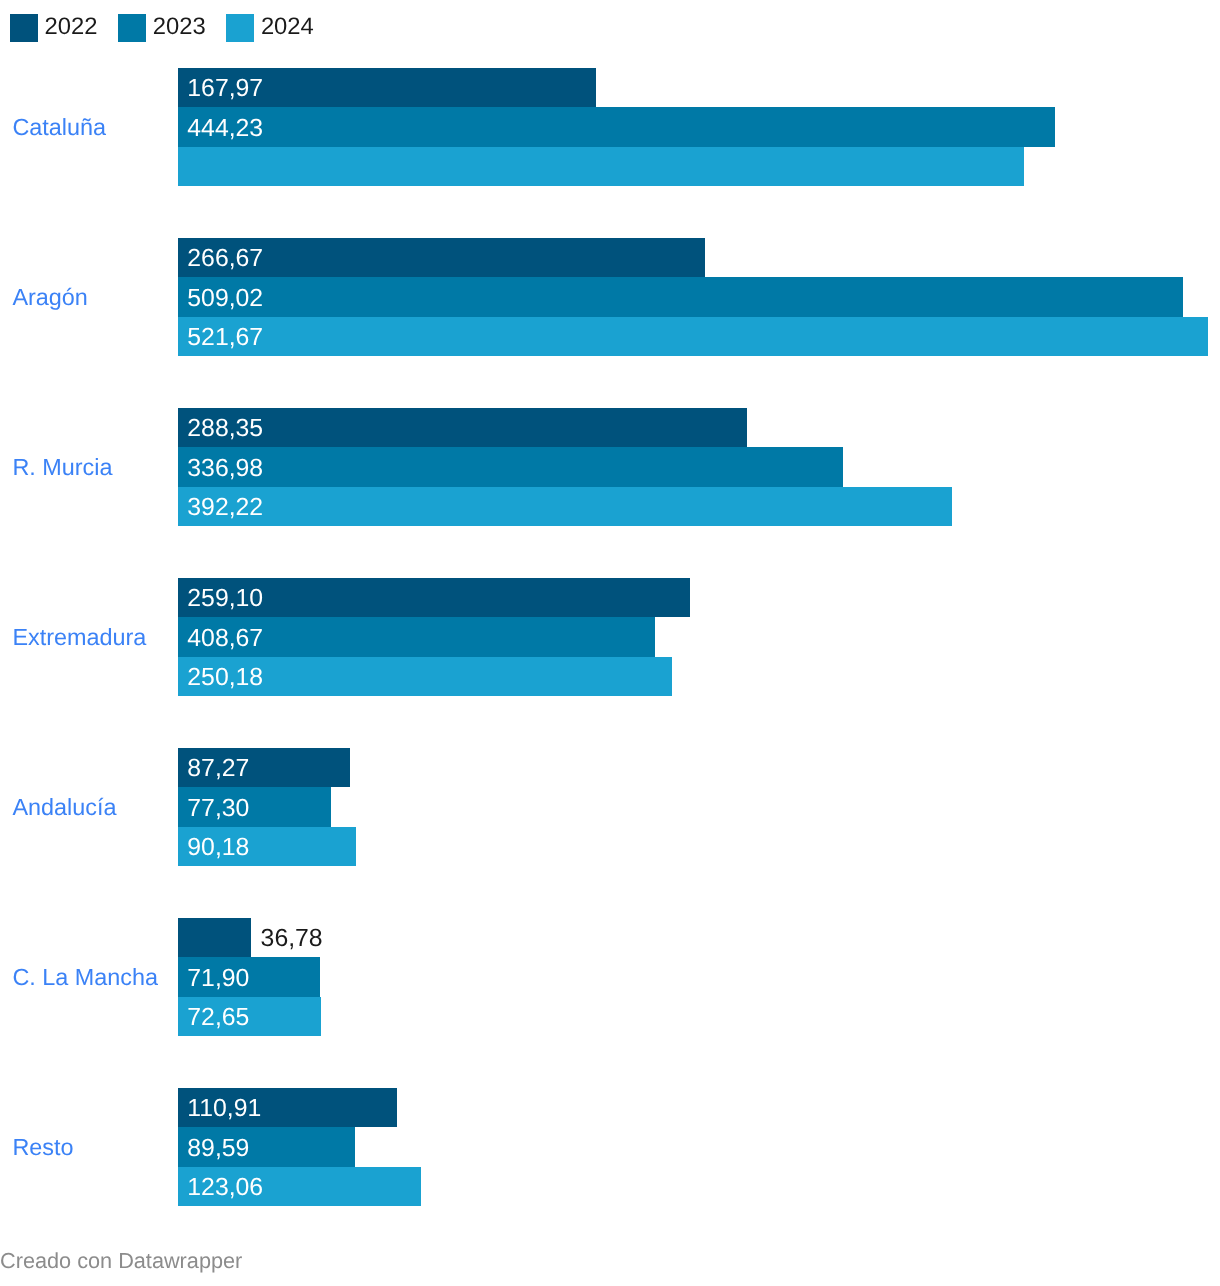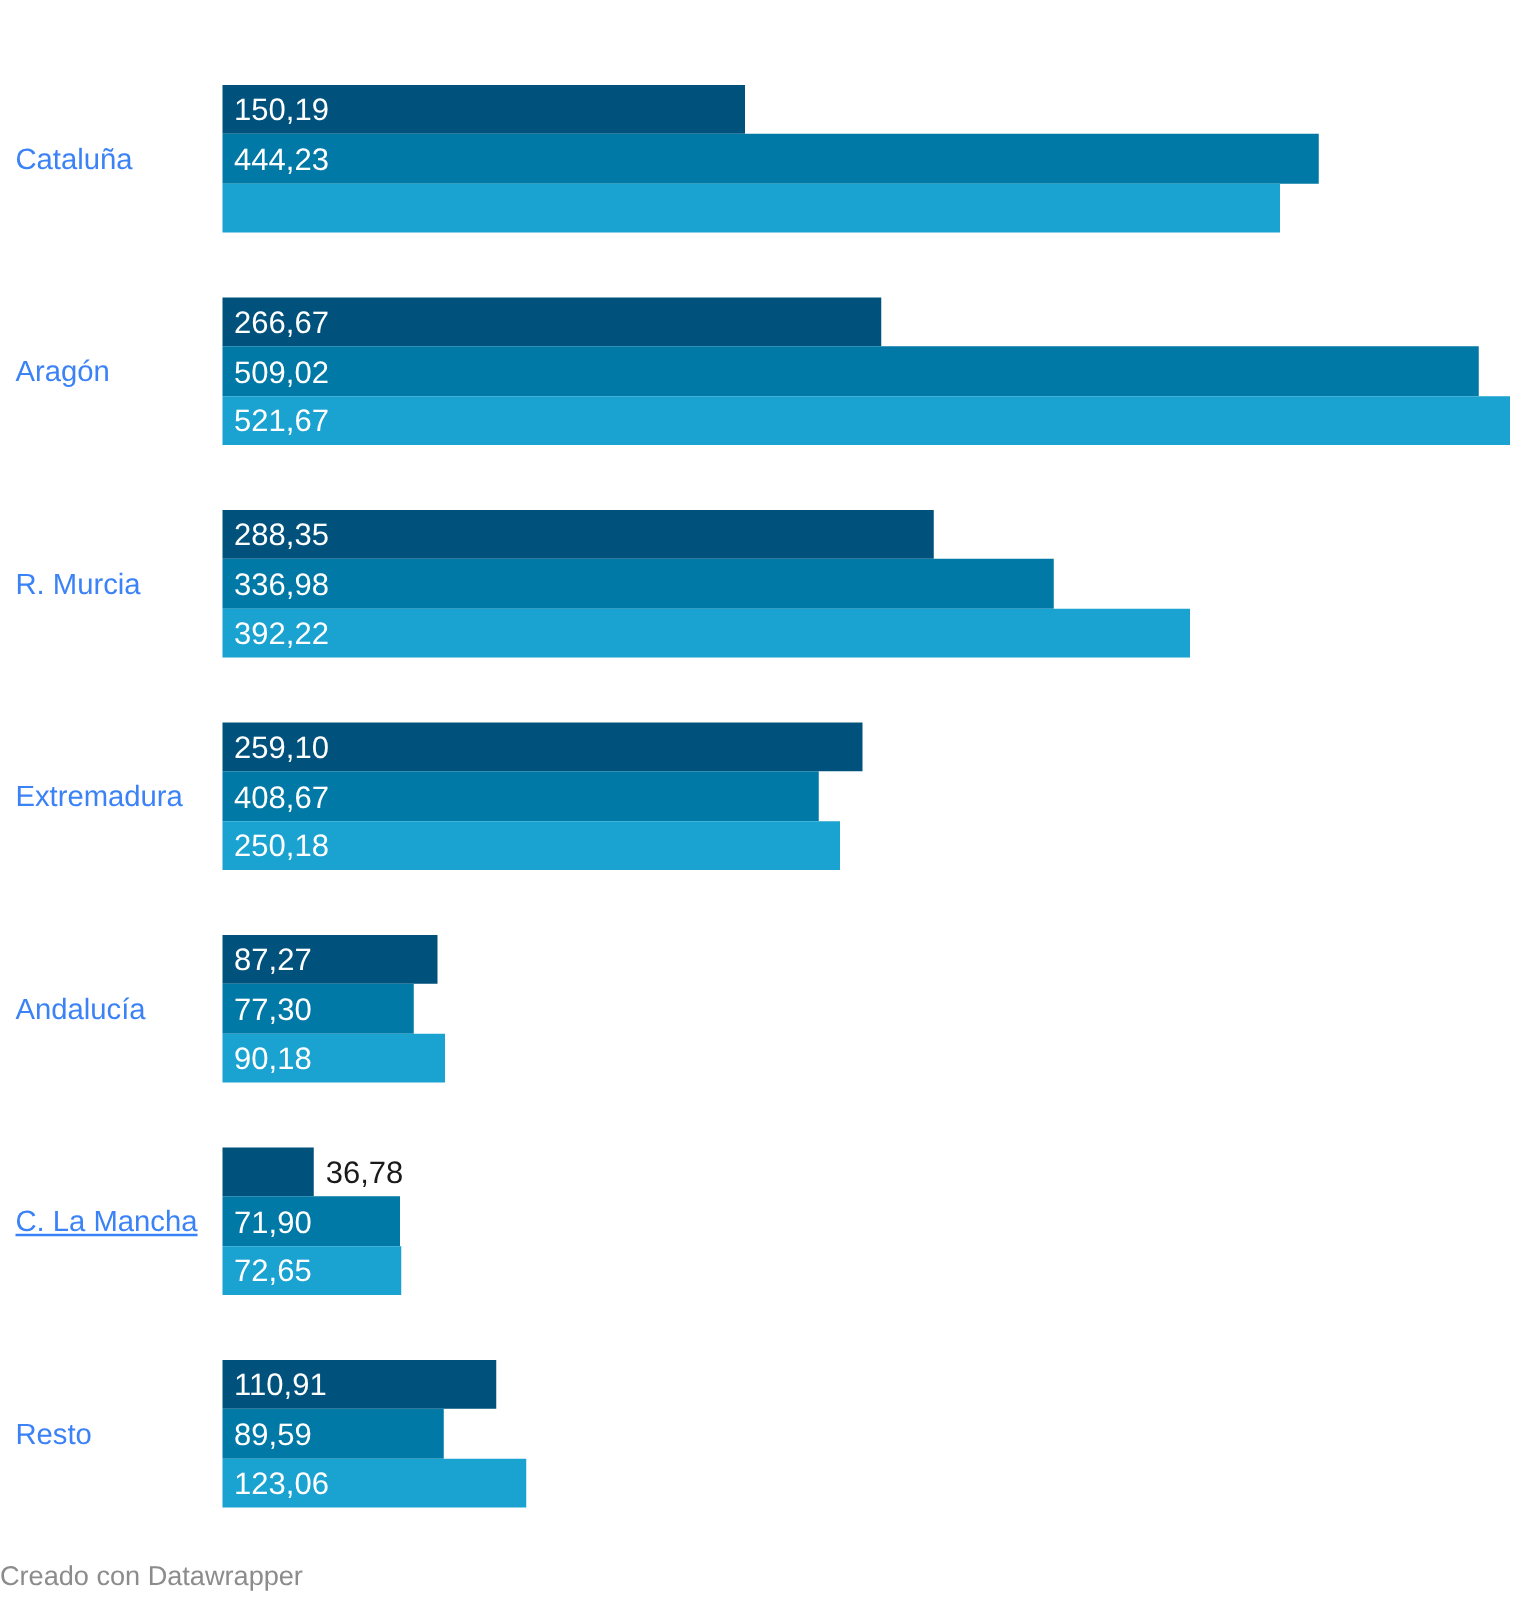--- a/index.html
+++ b/index.html
@@ -49,26 +49,40 @@
   .chart-footer {
     position:absolute; left:0; top:1249.8px;
     font-size:21.7px; color:#8c8c8c; line-height:1; white-space:nowrap;
   }
 </style>
 </head>
 <body>
 
 <div id="chart">
 
+  <div class="legend" id="legend">
+      <div class="legend-item">
+    <span class="legend-swatch" style="background: rgb(0, 82, 124);"></span>
+    <span class="legend-label">2022</span>
+  </div>
+      <div class="legend-item">
+    <span class="legend-swatch" style="background: rgb(0, 121, 166);"></span>
+    <span class="legend-label">2023</span>
+  </div>
+      <div class="legend-item">
+    <span class="legend-swatch" style="background: rgb(26, 162, 209);"></span>
+    <span class="legend-label">2024</span>
+  </div>
+    </div>
 
   <div class="plot" id="plot">
       <div class="bar-group" style="top: 68px; height: 117.99px;">
     <div class="category-label" style="top: 48.095px;">Cataluña</div>
   <div class="bar" style="top: 0px; width: 417.73px; background: rgb(0, 82, 124);"></div>
-        <div class="bar-value-label inside" style="top: 0px;">150,19</div>
+        <div class="bar-value-label inside" style="top: 0px;">167,97</div>
         <div class="bar" style="top: 39.33px; width: 877.1px; background: rgb(0, 121, 166);"></div>
         <div class="bar-value-label inside" style="top: 39.33px;">444,23</div>
         <div class="bar" style="top: 78.66px; width: 846.181px; background: rgb(26, 162, 209);"></div>
         <div class="bar-value-label inside" style="top: 78.66px; margin-top: 48px;">428,57</div>
       </div>
       <div class="bar-group" style="top: 238px; height: 117.99px;">
     <div class="category-label" style="top: 48.095px;">Aragón</div>
   <div class="bar" style="top: 0px; width: 526.521px; background: rgb(0, 82, 124);"></div>
         <div class="bar-value-label inside" style="top: 0px;">266,67</div>
         <div class="bar" style="top: 39.33px; width: 1005.02px; background: rgb(0, 121, 166);"></div>
@@ -97,21 +111,21 @@
       <div class="bar-group" style="top: 748px; height: 117.99px;">
     <div class="category-label" style="top: 48.095px;">Andalucía</div>
   <div class="bar" style="top: 0px; width: 172.308px; background: rgb(0, 82, 124);"></div>
         <div class="bar-value-label inside" style="top: 0px;">87,27</div>
         <div class="bar" style="top: 39.33px; width: 152.623px; background: rgb(0, 121, 166);"></div>
         <div class="bar-value-label inside" style="top: 39.33px;">77,30</div>
         <div class="bar" style="top: 78.66px; width: 178.054px; background: rgb(26, 162, 209);"></div>
         <div class="bar-value-label inside" style="top: 78.66px;">90,18</div>
       </div>
       <div class="bar-group" style="top: 918px; height: 117.99px;">
-    <div class="category-label" style="top: 48.095px; text-decoration: underline;">C. La Mancha</div>
+    <div class="category-label" style="top: 48.095px;">C. La Mancha</div>
   <div class="bar" style="top: 0px; width: 72.6195px; background: rgb(0, 82, 124);"></div>
         <div class="bar-value-label outside" style="top: 0px; left: 260.619px;">36,78</div>
         <div class="bar" style="top: 39.33px; width: 141.961px; background: rgb(0, 121, 166);"></div>
         <div class="bar-value-label inside" style="top: 39.33px;">71,90</div>
         <div class="bar" style="top: 78.66px; width: 143.442px; background: rgb(26, 162, 209);"></div>
         <div class="bar-value-label inside" style="top: 78.66px;">72,65</div>
       </div>
       <div class="bar-group" style="top: 1088px; height: 117.99px;">
     <div class="category-label" style="top: 48.095px;">Resto</div>
   <div class="bar" style="top: 0px; width: 218.984px; background: rgb(0, 82, 124);"></div>

